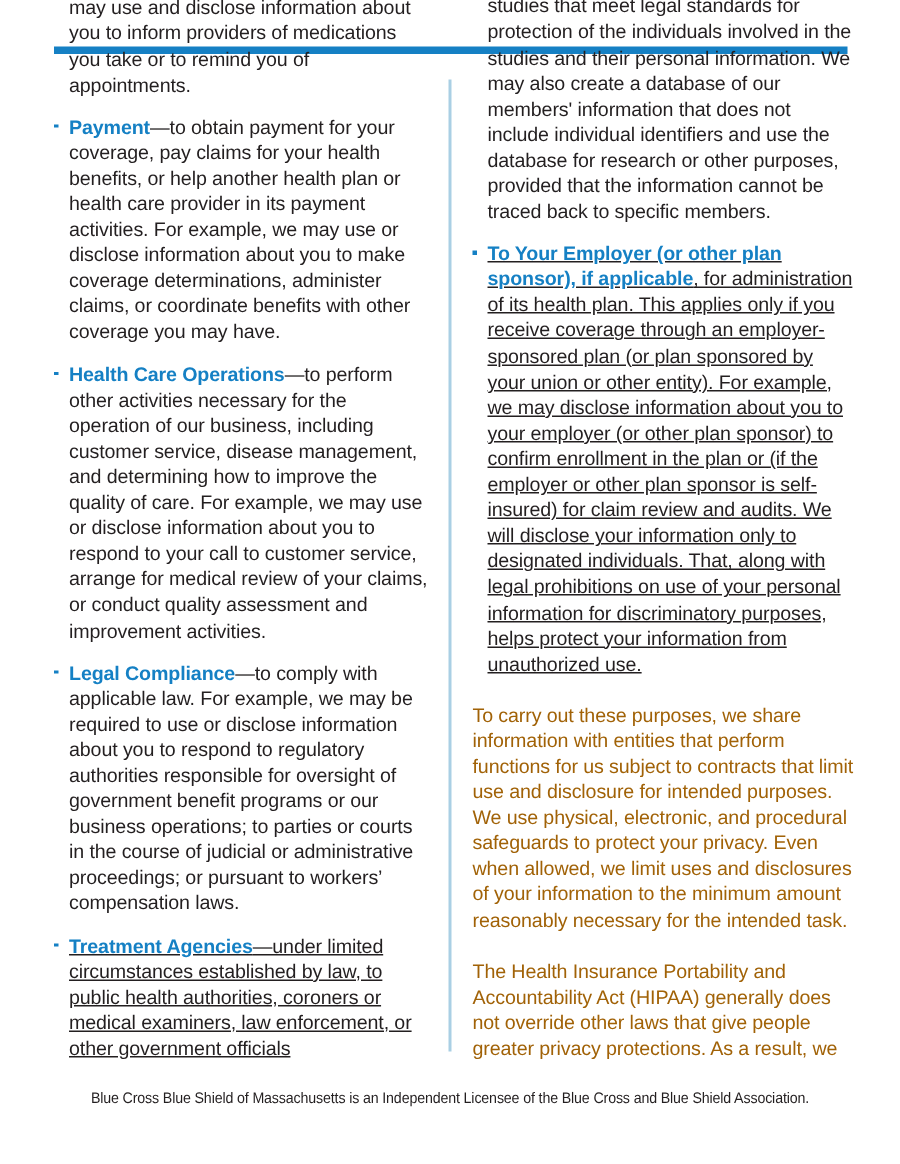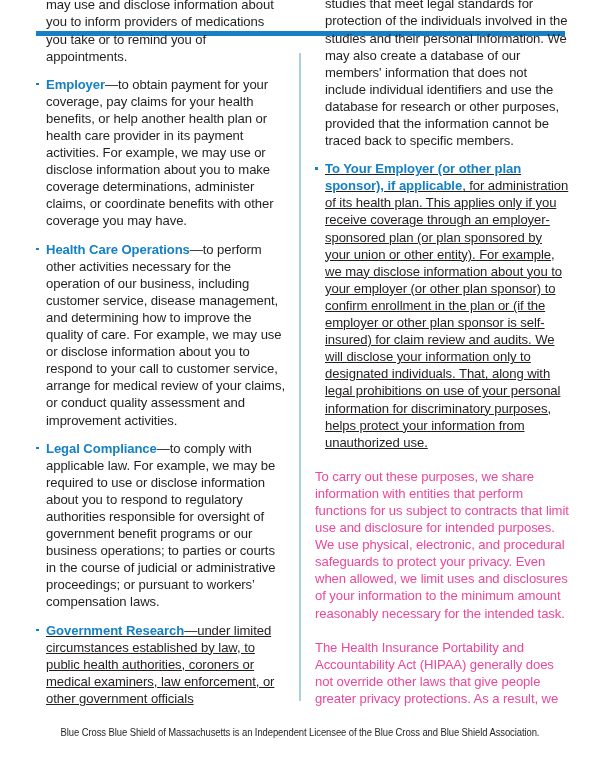--- a/index.html
+++ b/index.html
@@ -99,21 +99,21 @@
     color: #1580c4;
     font-weight: bold;
   }
 
   
   p.para {
     margin: 0 0 0 0;
     font-size: 13.1px;
     line-height: 17.1px;
     letter-spacing: -0.08px;
-    color: #ec4899;
+    color: #a16207;
   }
   .para-gap {
     height: 17px;
   }
 
   
   .footer {
     position: absolute;
     left: 0;
     top: 727px;
@@ -135,30 +135,30 @@
   <div class="col-divider"></div>
 
   <div class="columns">
 
     <div class="col col-left">
       <ul class="bullets">
         <li>
           <span class="term">Treatment</span><span>—to help health care providers manage or coordinate your health care and related services. For example, we may use and disclose information about you to inform providers of medications you take or to remind you of appointments.</span>
         </li>
         <li>
-          <span class="term">Employer</span><span>—to obtain payment for your coverage, pay claims for your health benefits, or help another health plan or health care provider in its payment activities. For example, we may use or disclose information about you to make coverage determinations, administer claims, or coordinate benefits with other coverage you may have.</span>
+          <span class="term">Payment</span><span>—to obtain payment for your coverage, pay claims for your health benefits, or help another health plan or health care provider in its payment activities. For example, we may use or disclose information about you to make coverage determinations, administer claims, or coordinate benefits with other coverage you may have.</span>
         </li>
         <li>
           <span class="term">Health Care Operations</span><span>—to perform other activities necessary for the operation of our business, including customer service, disease management, and determining how to improve the quality of care. For example, we may use or disclose information about you to respond to your call to customer service, arrange for medical review of your claims, or conduct quality assessment and improvement activities.</span>
         </li>
         <li>
           <span class="term">Legal Compliance</span><span>—to comply with applicable law. For example, we may be required to use or disclose information about you to respond to regulatory authorities responsible for oversight of government benefit programs or our business operations; to parties or courts in the course of judicial or administrative proceedings; or pursuant to workers’ compensation laws.</span>
         </li>
         <li>
-          <span class="term">Government Research</span><span>—under limited circumstances established by law, to public health authorities, coroners or medical examiners, law enforcement, or other government officials</span>
+          <span class="term">Treatment Agencies</span><span>—under limited circumstances established by law, to public health authorities, coroners or medical examiners, law enforcement, or other government officials</span>
         </li>
       </ul>
     </div>
 
     <div class="col col-right">
       <ul class="bullets">
         <li>
           <span class="term">Research</span><span>—for health-related research studies that meet legal standards for protection of the individuals involved in the studies and their personal information. We may also create a database of our members' information that does not include individual identifiers and use the database for research or other purposes, provided that the information cannot be traced back to specific members.</span>
         </li>
         <li>

